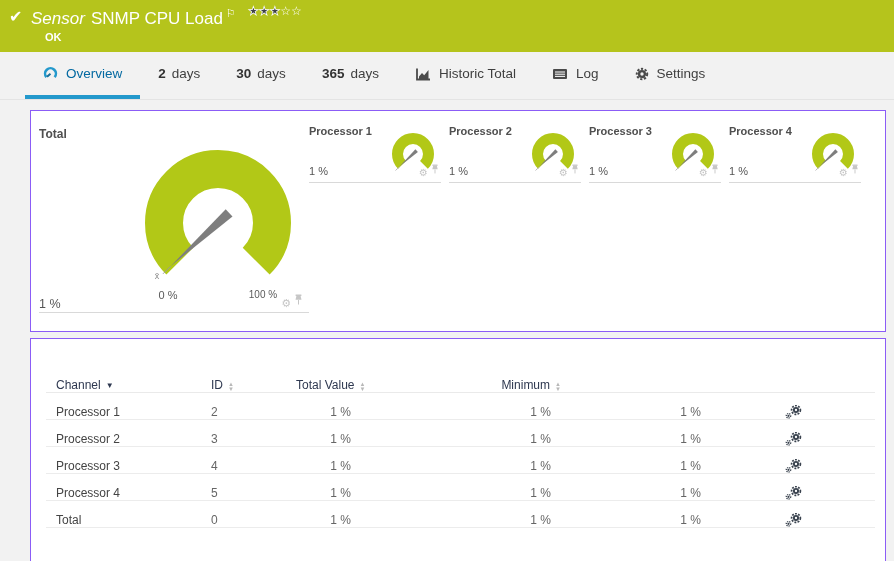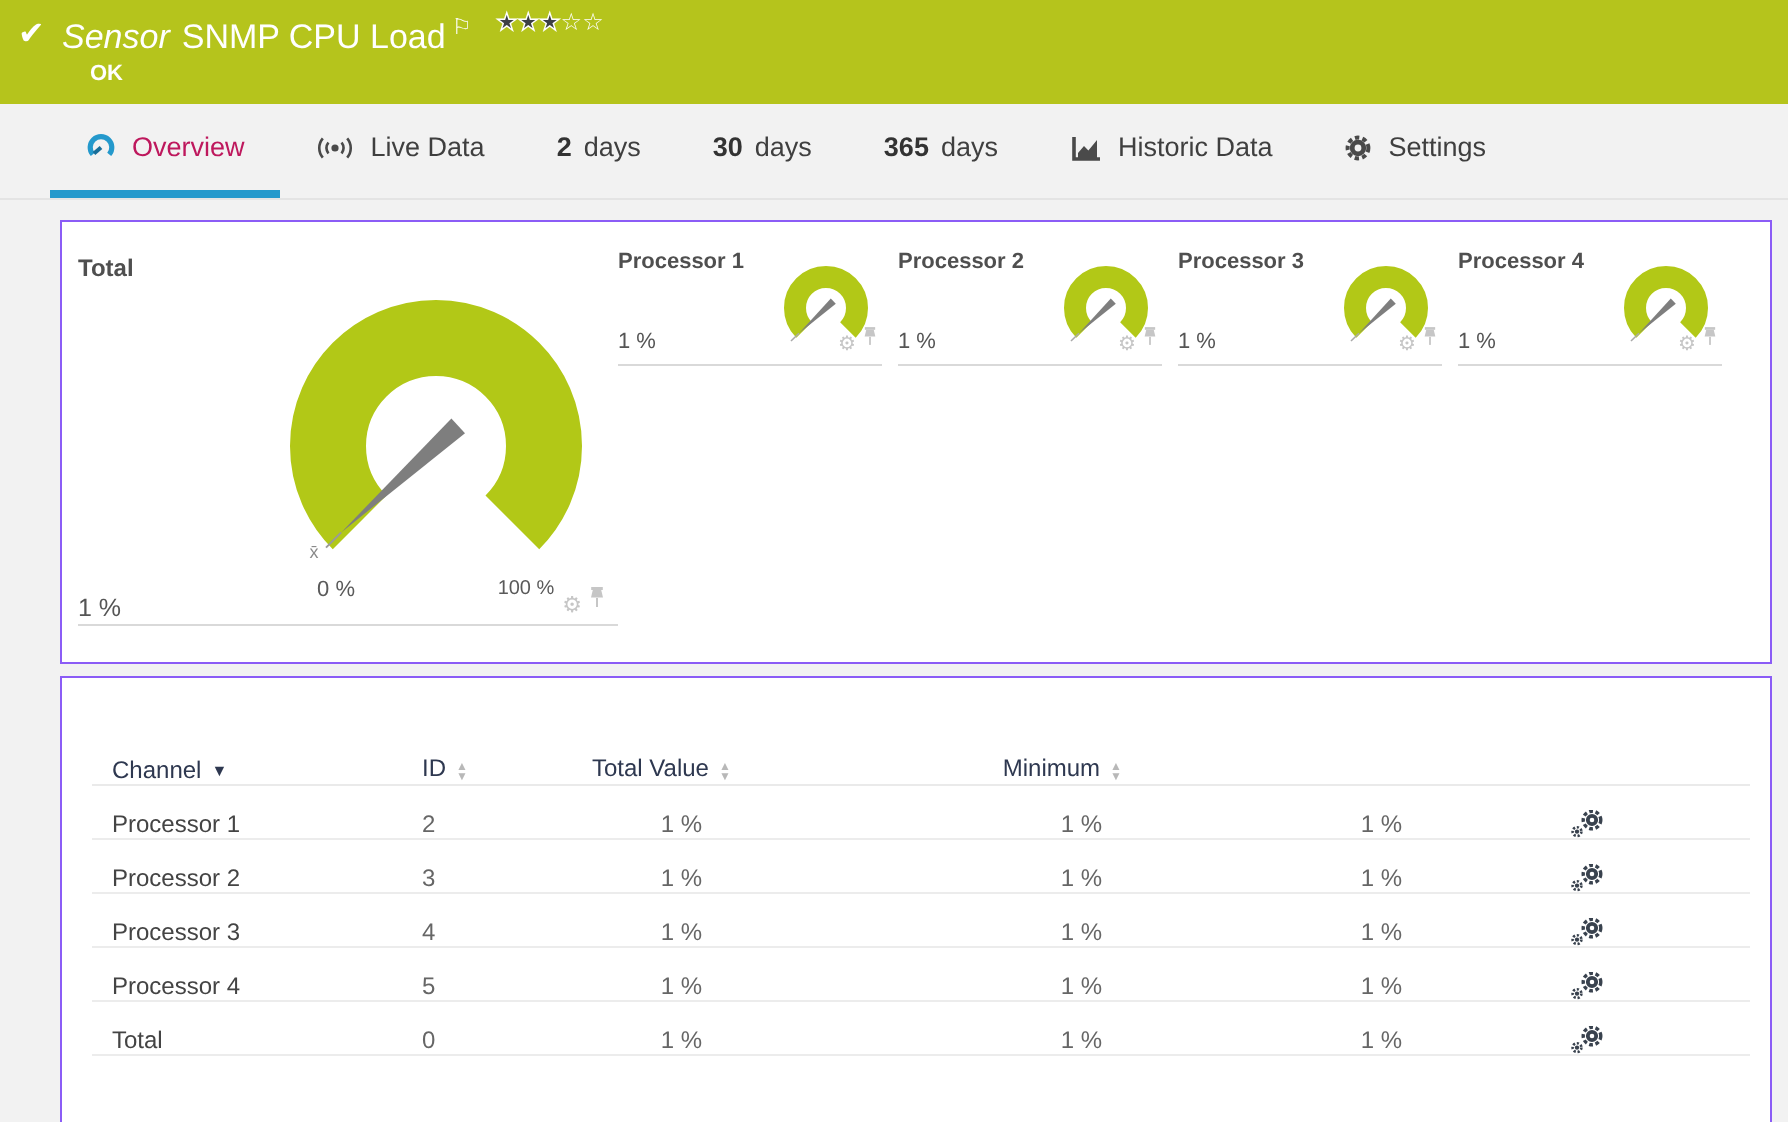--- a/index.html
+++ b/index.html
@@ -27,21 +27,21 @@
   
   .tabbar {
     display: flex; align-items: stretch; height: 48px; padding-left: 25px;
     background: #f2f2f2; border-bottom: 1px solid #e4e4e4; overflow: hidden;
   }
   .tab {
     display: flex; align-items: center; gap: 8px; padding: 0 18px;
     font-size: 13.5px; color: #3f3f3f; cursor: pointer; white-space: nowrap;
     border-bottom: 4px solid transparent; flex: 0 0 auto;
   }
-  .tab.active { border-bottom-color: #2499cc; color: #be185d; }
+  .tab.active { border-bottom-color: #2499cc; color: #0369a1; }
   .tab .num { font-weight: bold; color: #333; margin-right: -2px; }
   .ticon { display: inline-flex; align-items: center; }
 
   
   .panel { position: absolute; background: #fff; border: 1px solid #8b5cf6; }
   .gauge-panel { left: 30px; top: 110px; width: 856px; height: 222px; }
   .table-panel { left: 30px; top: 338px; width: 856px; height: 300px; padding-top: 20px; }
 
   
   .total-block { position: absolute; left: 8px; top: 12px; width: 270px; height: 190px; border-bottom: 1px solid #d9d9d9; }
@@ -103,48 +103,50 @@
   <div class="tab active">
     <span class="ticon">
       <svg width="15" height="15" viewBox="0 0 15 15">
           <path d="M3.4 11.2 A5.4 5.4 0 1 1 11.6 11.2" fill="none" stroke="#2499cc" stroke-width="2.6"></path>
           <line x1="7.5" y1="7.8" x2="4" y2="10.8" stroke="#186e99" stroke-width="2"></line>
         </svg>
     </span>
     <span>Overview</span>
   </div>
   <div class="tab">
-    <span class="ticon">
-      <svg width="19" height="14" viewBox="0 0 19 14">
-          <circle cx="9.5" cy="7" r="1.8" fill="#4a4a4a"></circle>
-          <path d="M6.2 4.3 A4.6 4.6 0 0 0 6.2 9.7 M3.4 2.2 A7.4 7.4 0 0 0 3.4 11.8 M12.8 4.3 A4.6 4.6 0 0 1 12.8 9.7 M15.6 2.2 A7.4 7.4 0 0 1 15.6 11.8" fill="none" stroke="#4a4a4a" stroke-width="1.3"></path>
-        </svg>
-    </span>
-    <span>Live Data</span>
-  </div>
-  <div class="tab">
     <span class="num">2</span>
     <span>days</span>
   </div>
   <div class="tab">
     <span class="num">30</span>
     <span>days</span>
   </div>
   <div class="tab">
     <span class="num">365</span>
     <span>days</span>
   </div>
   <div class="tab">
     <span class="ticon">
       <svg width="16" height="14" viewBox="0 0 16 14">
           <path d="M2 1.5 V12.5 H15" fill="none" stroke="#4a4a4a" stroke-width="1.8"></path>
           <path d="M4 12 L4 9.5 L7 6 L9.2 8.2 L13.5 3 L13.5 12 Z" fill="#4a4a4a"></path>
         </svg>
     </span>
-    <span>Historic Data</span>
+    <span>Historic Total</span>
+  </div>
+  <div class="tab">
+    <span class="ticon">
+      <svg width="16" height="12" viewBox="0 0 16 12">
+          <rect x="1" y="1" width="14" height="10" rx="1" fill="#4a4a4a"></rect>
+          <line x1="3" y1="4" x2="13" y2="4" stroke="#f2f2f2" stroke-width="1.1"></line>
+          <line x1="3" y1="6.2" x2="13" y2="6.2" stroke="#f2f2f2" stroke-width="1.1"></line>
+          <line x1="3" y1="8.4" x2="13" y2="8.4" stroke="#f2f2f2" stroke-width="1.1"></line>
+        </svg>
+    </span>
+    <span>Log</span>
   </div>
   <div class="tab">
     <span class="ticon">
       <svg width="14" height="14" viewBox="0 0 14 14">
           <circle cx="7" cy="7" r="5.2" fill="none" stroke="#4a4a4a" stroke-width="2" stroke-dasharray="2.2 1.6"></circle>
           <circle cx="7" cy="7" r="2.9" fill="none" stroke="#4a4a4a" stroke-width="2.4"></circle>
         </svg>
     </span>
     <span>Settings</span>
   </div>

